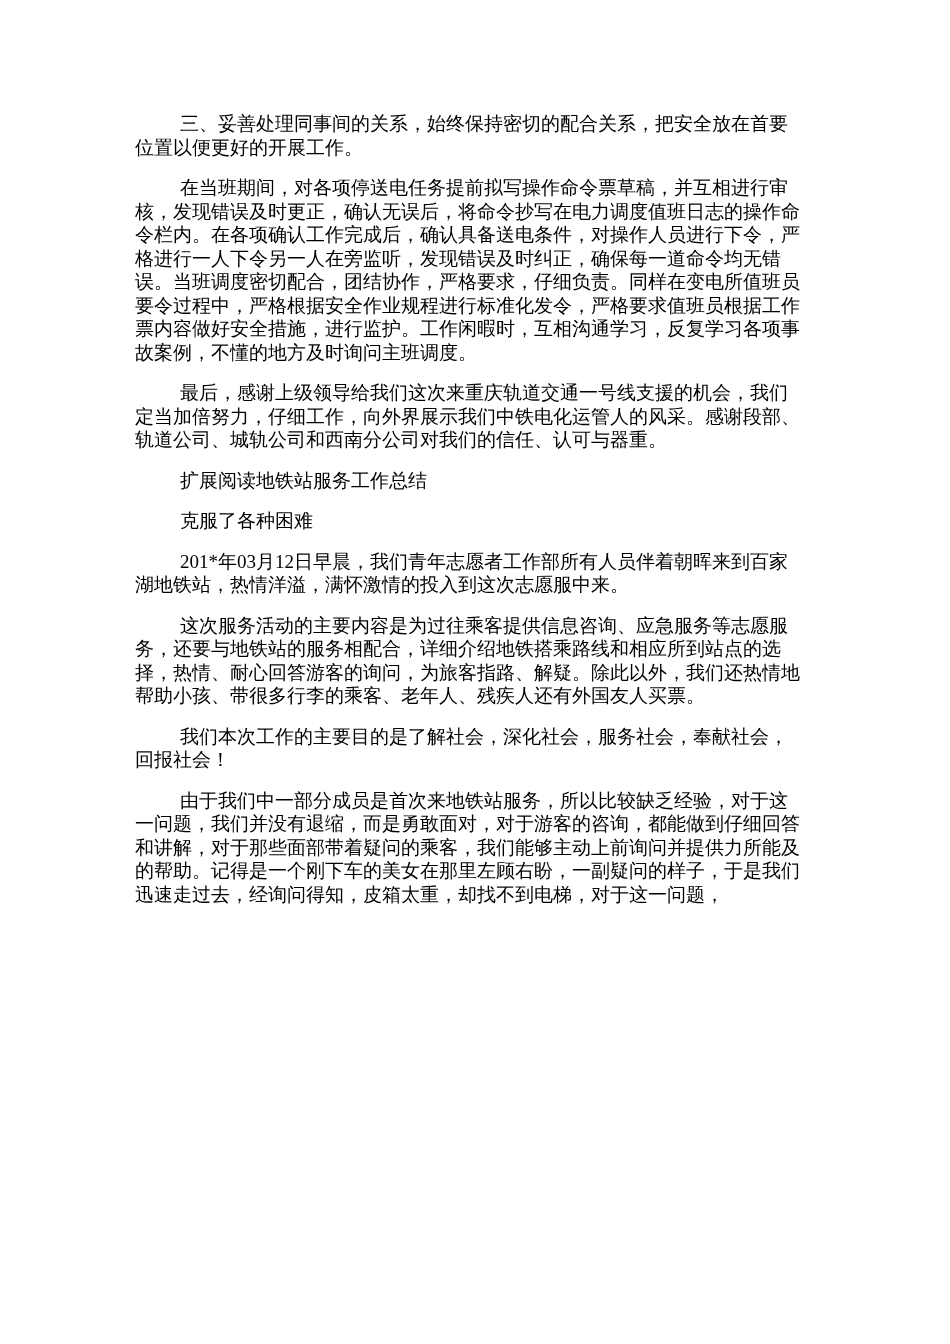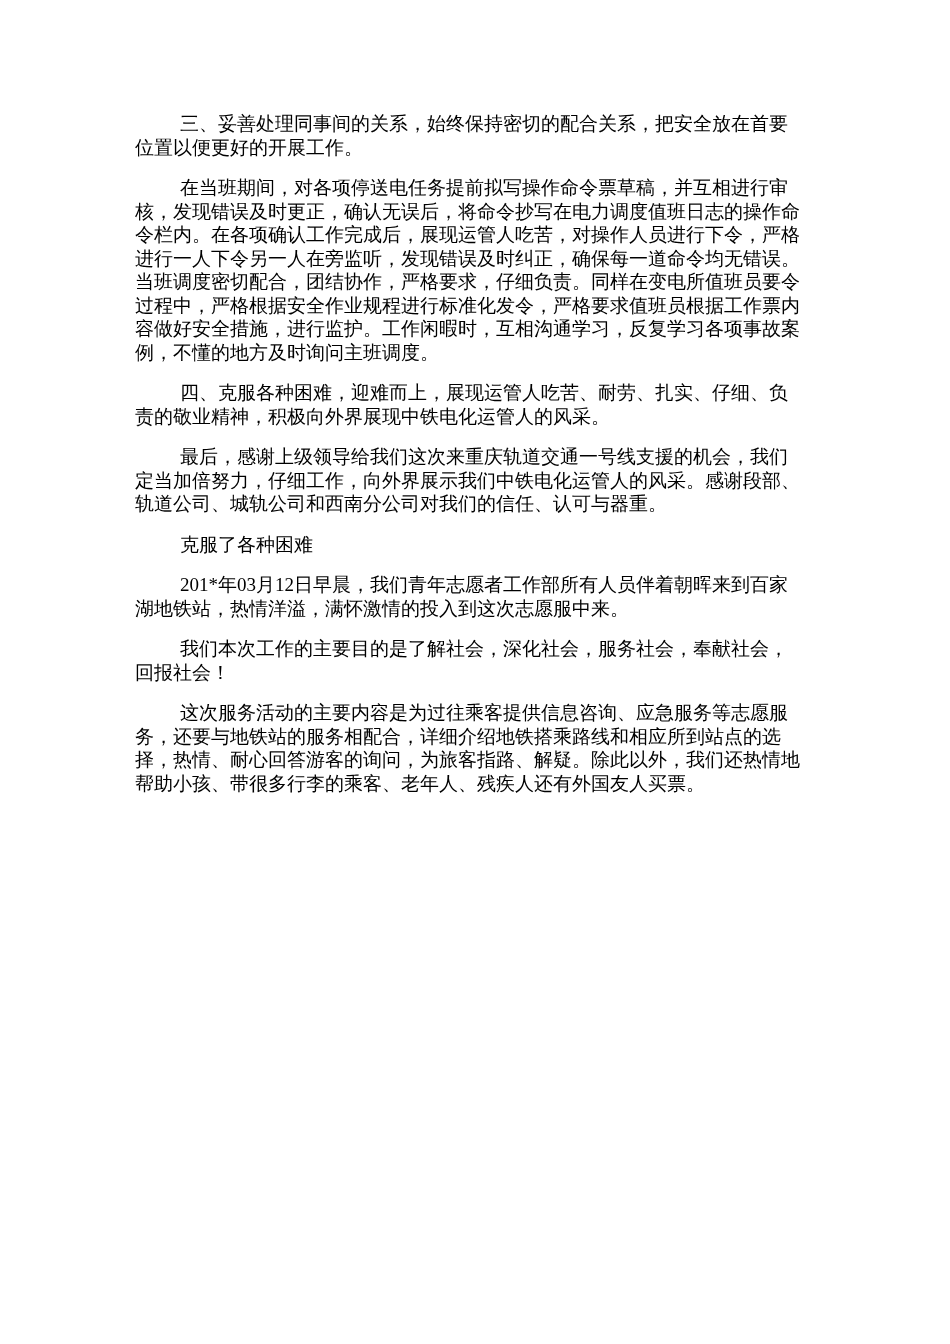--- a/index.html
+++ b/index.html
@@ -33,21 +33,22 @@
     text-align: left;
     word-break: break-all;
   }
 </style>
 </head>
 <body>
 
 <div class="page">
   <div class="doc-body">
     <p>三、妥善处理同事间的关系，始终保持密切的配合关系，把安全放在首要位置以便更好的开展工作。</p>
-    <p>在当班期间，对各项停送电任务提前拟写操作命令票草稿，并互相进行审核，发现错误及时更正，确认无误后，将命令抄写在电力调度值班日志的操作命令栏内。在各项确认工作完成后，展现运管人吃苦，对操作人员进行下令，严格进行一人下令另一人在旁监听，发现错误及时纠正，确保每一道命令均无错误。当班调度密切配合，团结协作，严格要求，仔细负责。同样在变电所值班员要令过程中，严格根据安全作业规程进行标准化发令，严格要求值班员根据工作票内容做好安全措施，进行监护。工作闲暇时，互相沟通学习，反复学习各项事故案例，不懂的地方及时询问主班调度。</p>
-    <p>四、克服各种困难，迎难而上，展现运管人吃苦、耐劳、扎实、仔细、负责的敬业精神，积极向外界展现中铁电化运管人的风采。</p>
+    <p>在当班期间，对各项停送电任务提前拟写操作命令票草稿，并互相进行审核，发现错误及时更正，确认无误后，将命令抄写在电力调度值班日志的操作命令栏内。在各项确认工作完成后，确认具备送电条件，对操作人员进行下令，严格进行一人下令另一人在旁监听，发现错误及时纠正，确保每一道命令均无错误。当班调度密切配合，团结协作，严格要求，仔细负责。同样在变电所值班员要令过程中，严格根据安全作业规程进行标准化发令，严格要求值班员根据工作票内容做好安全措施，进行监护。工作闲暇时，互相沟通学习，反复学习各项事故案例，不懂的地方及时询问主班调度。</p>
     <p>最后，感谢上级领导给我们这次来重庆轨道交通一号线支援的机会，我们定当加倍努力，仔细工作，向外界展示我们中铁电化运管人的风采。感谢段部、轨道公司、城轨公司和西南分公司对我们的信任、认可与器重。</p>
+    <p>扩展阅读地铁站服务工作总结</p>
     <p>克服了各种困难</p>
     <p>201*年03月12日早晨，我们青年志愿者工作部所有人员伴着朝晖来到百家湖地铁站，热情洋溢，满怀激情的投入到这次志愿服中来。</p>
+    <p>这次服务活动的主要内容是为过往乘客提供信息咨询、应急服务等志愿服务，还要与地铁站的服务相配合，详细介绍地铁搭乘路线和相应所到站点的选择，热情、耐心回答游客的询问，为旅客指路、解疑。除此以外，我们还热情地帮助小孩、带很多行李的乘客、老年人、残疾人还有外国友人买票。</p>
     <p>我们本次工作的主要目的是了解社会，深化社会，服务社会，奉献社会，回报社会！</p>
-    <p>这次服务活动的主要内容是为过往乘客提供信息咨询、应急服务等志愿服务，还要与地铁站的服务相配合，详细介绍地铁搭乘路线和相应所到站点的选择，热情、耐心回答游客的询问，为旅客指路、解疑。除此以外，我们还热情地帮助小孩、带很多行李的乘客、老年人、残疾人还有外国友人买票。</p>
+    <p>由于我们中一部分成员是首次来地铁站服务，所以比较缺乏经验，对于这一问题，我们并没有退缩，而是勇敢面对，对于游客的咨询，都能做到仔细回答和讲解，对于那些面部带着疑问的乘客，我们能够主动上前询问并提供力所能及的帮助。记得是一个刚下车的美女在那里左顾右盼，一副疑问的样子，于是我们迅速走过去，经询问得知，皮箱太重，却找不到电梯，对于这一问题，</p>
   </div>
 </div>
 
 </body></html>

